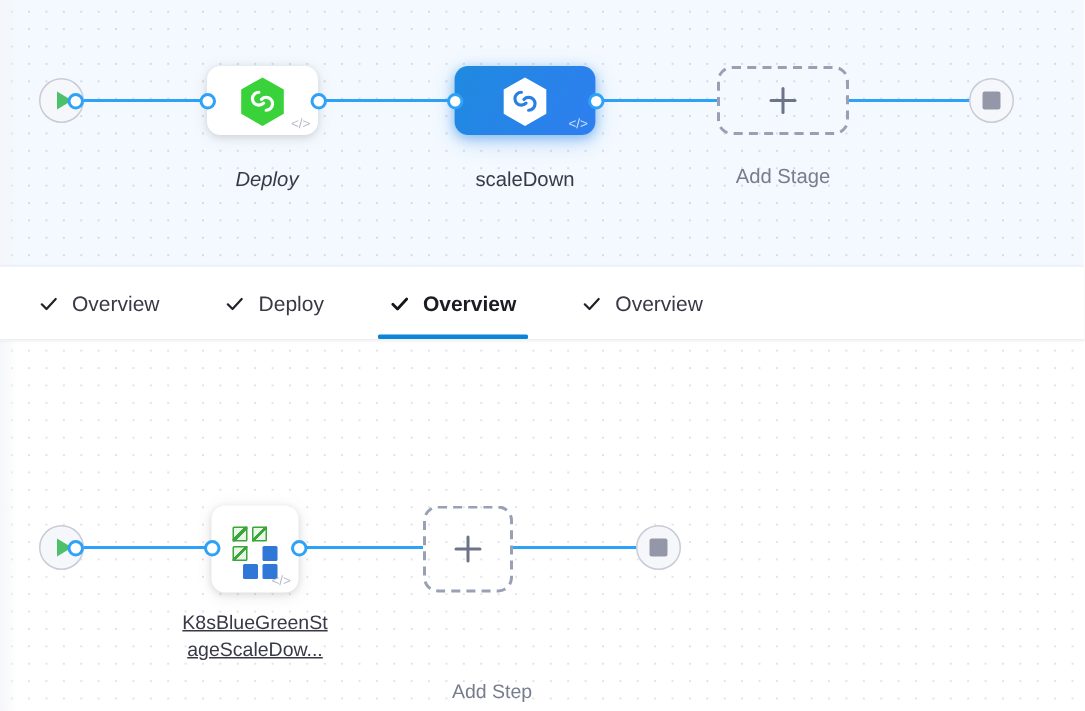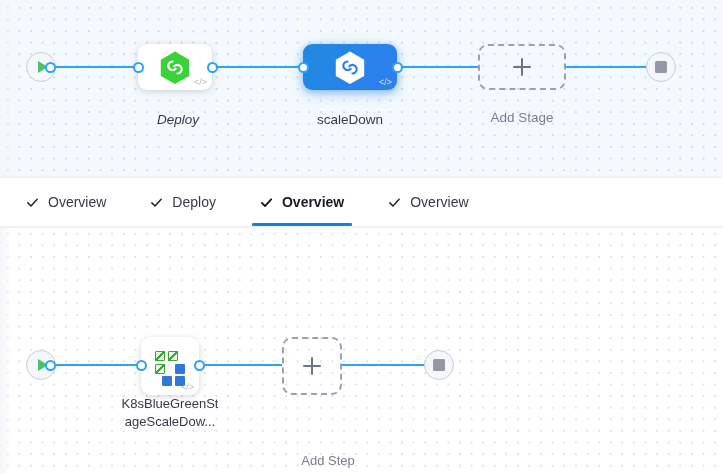--- a/index.html
+++ b/index.html
@@ -235,21 +235,21 @@
         <i class="g" style="left:13px;top:0px;"></i>
         <i class="g" style="left:0px;top:13px;"></i>
         <i class="b" style="left:20px;top:13px;"></i>
         <i class="b" style="left:7px;top:25px;"></i>
         <i class="b" style="left:20px;top:25px;"></i>
       </span>
       <span class="codeicon">&lt;/&gt;</span>
     </div>
     <div class="dot" style="left:136px;top:133.5px;"></div>
     <div class="dot" style="left:194px;top:133.5px;"></div>
-    <div class="nodelabel small" style="left:100px;top:169px;width:140px;">K8sBlueGreenSt
+    <div class="nodelabel small" style="left:100px;top:180px;width:140px;text-decoration:underline;">K8sBlueGreenSt
 ageScaleDow...</div>
 
     <div class="node add" style="left:282px;top:111px;width:60px;height:58px;">
       <span class="plus"></span>
     </div>
     <div class="nodelabel muted small" style="left:268px;top:180px;width:120px;margin-top:46px;">Add Step</div>
 
     <div class="dot" style="left:427px;top:133.5px;"></div>
     <div class="terminal" style="left:424px;top:124px;">
       <div class="stop-sq"></div>

